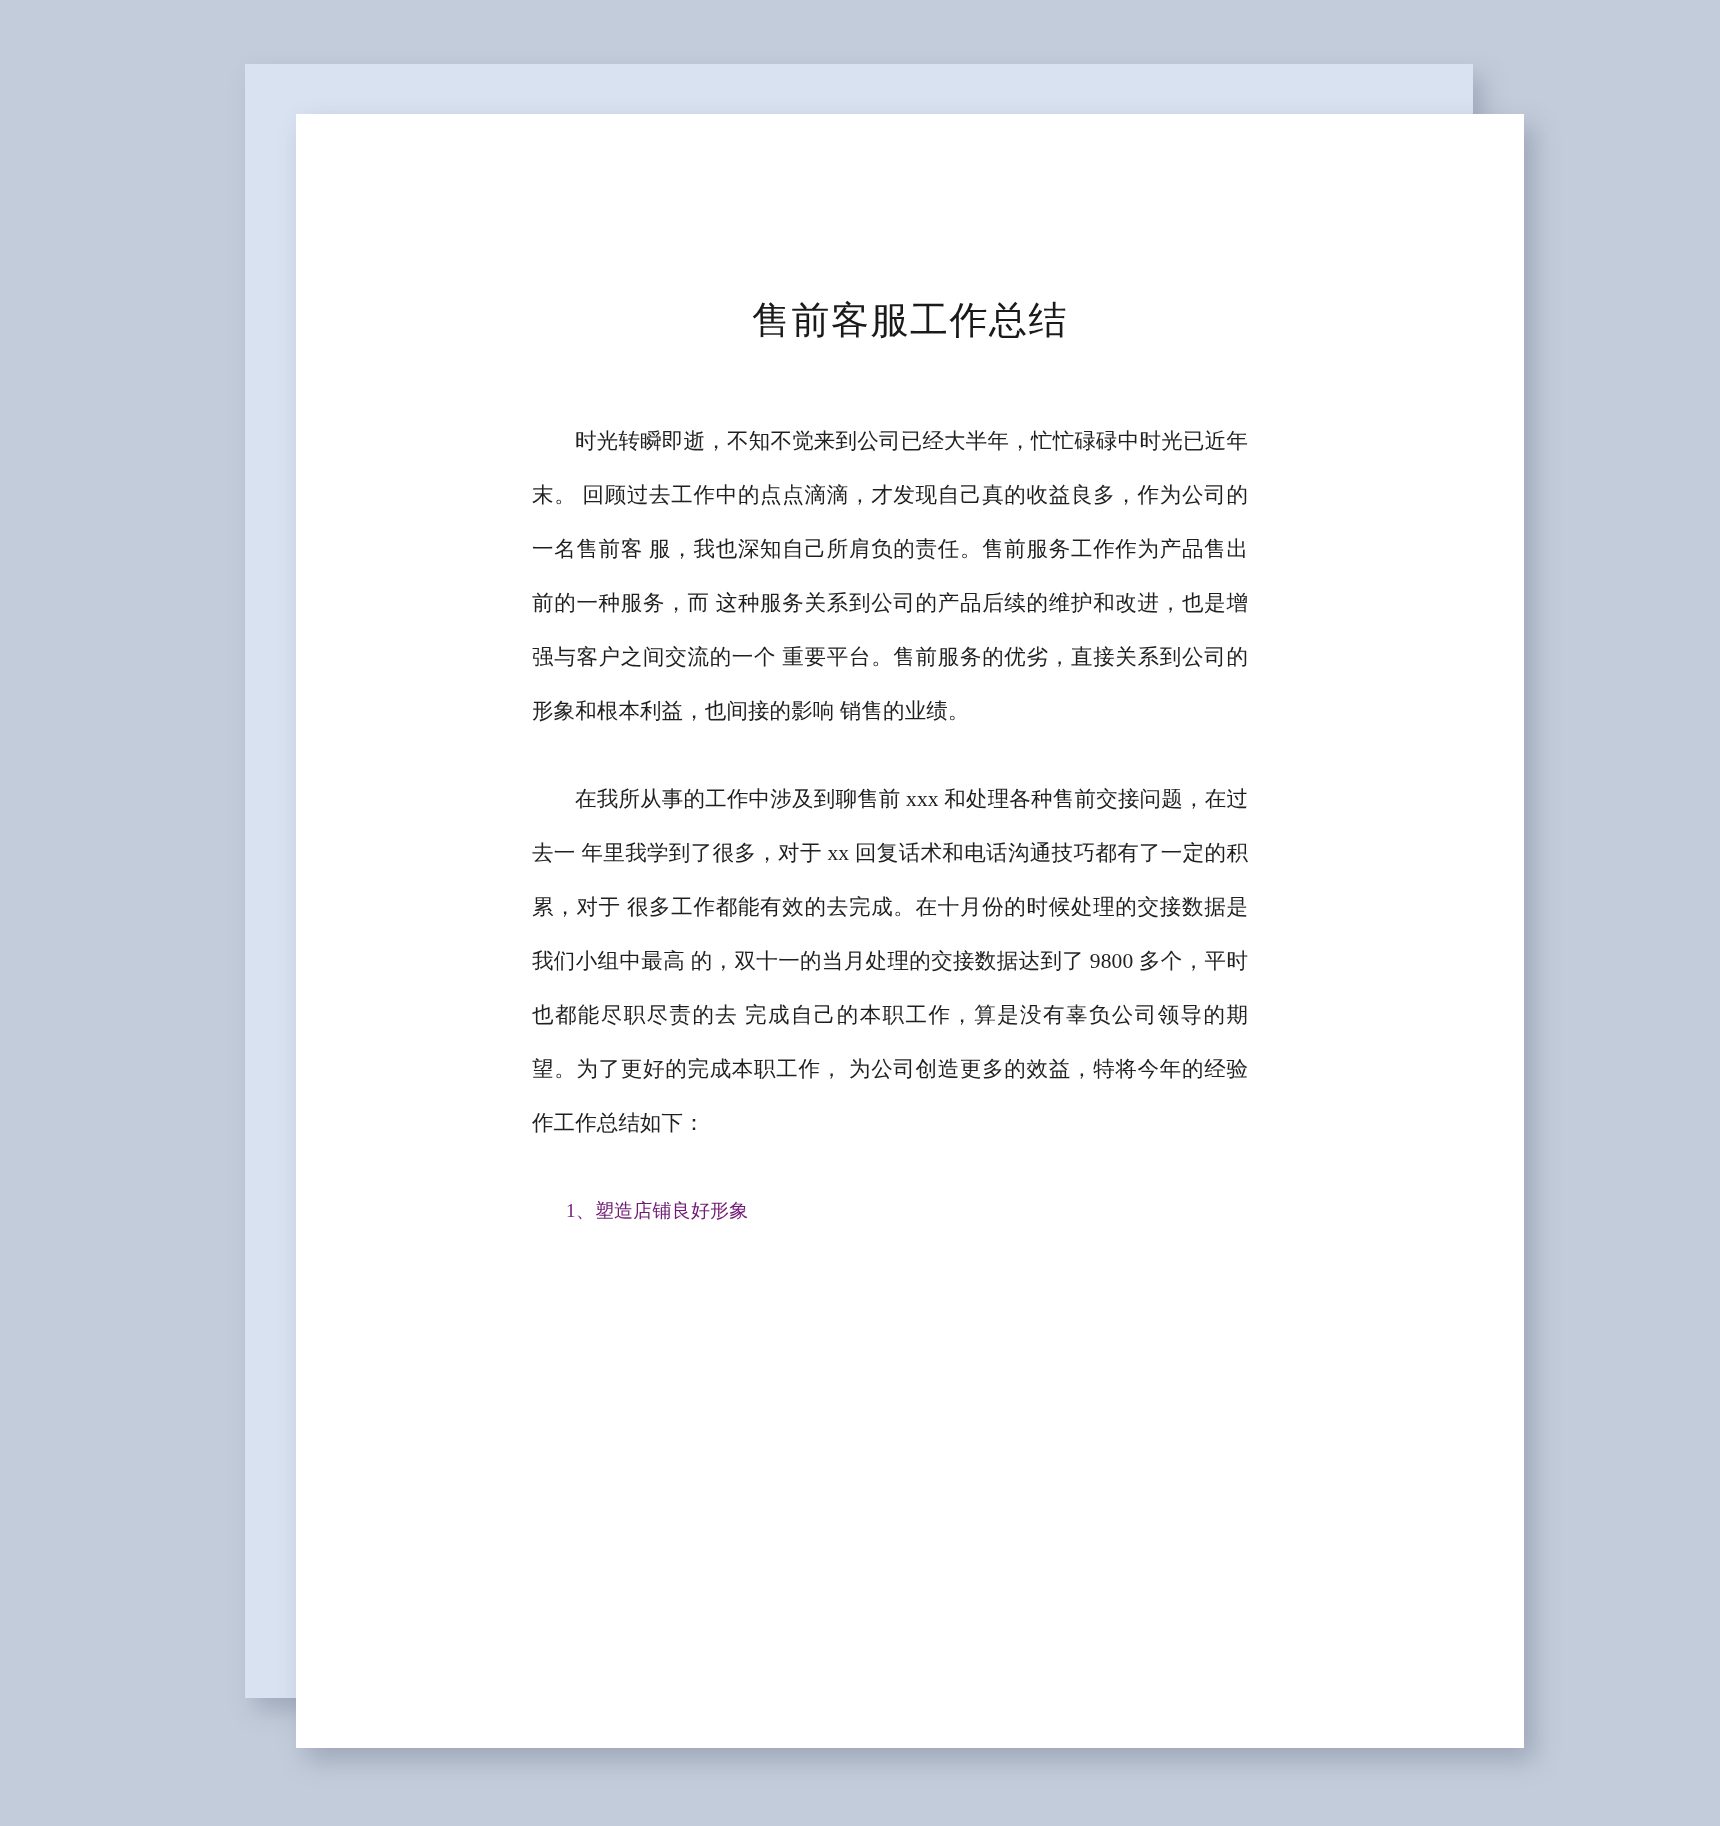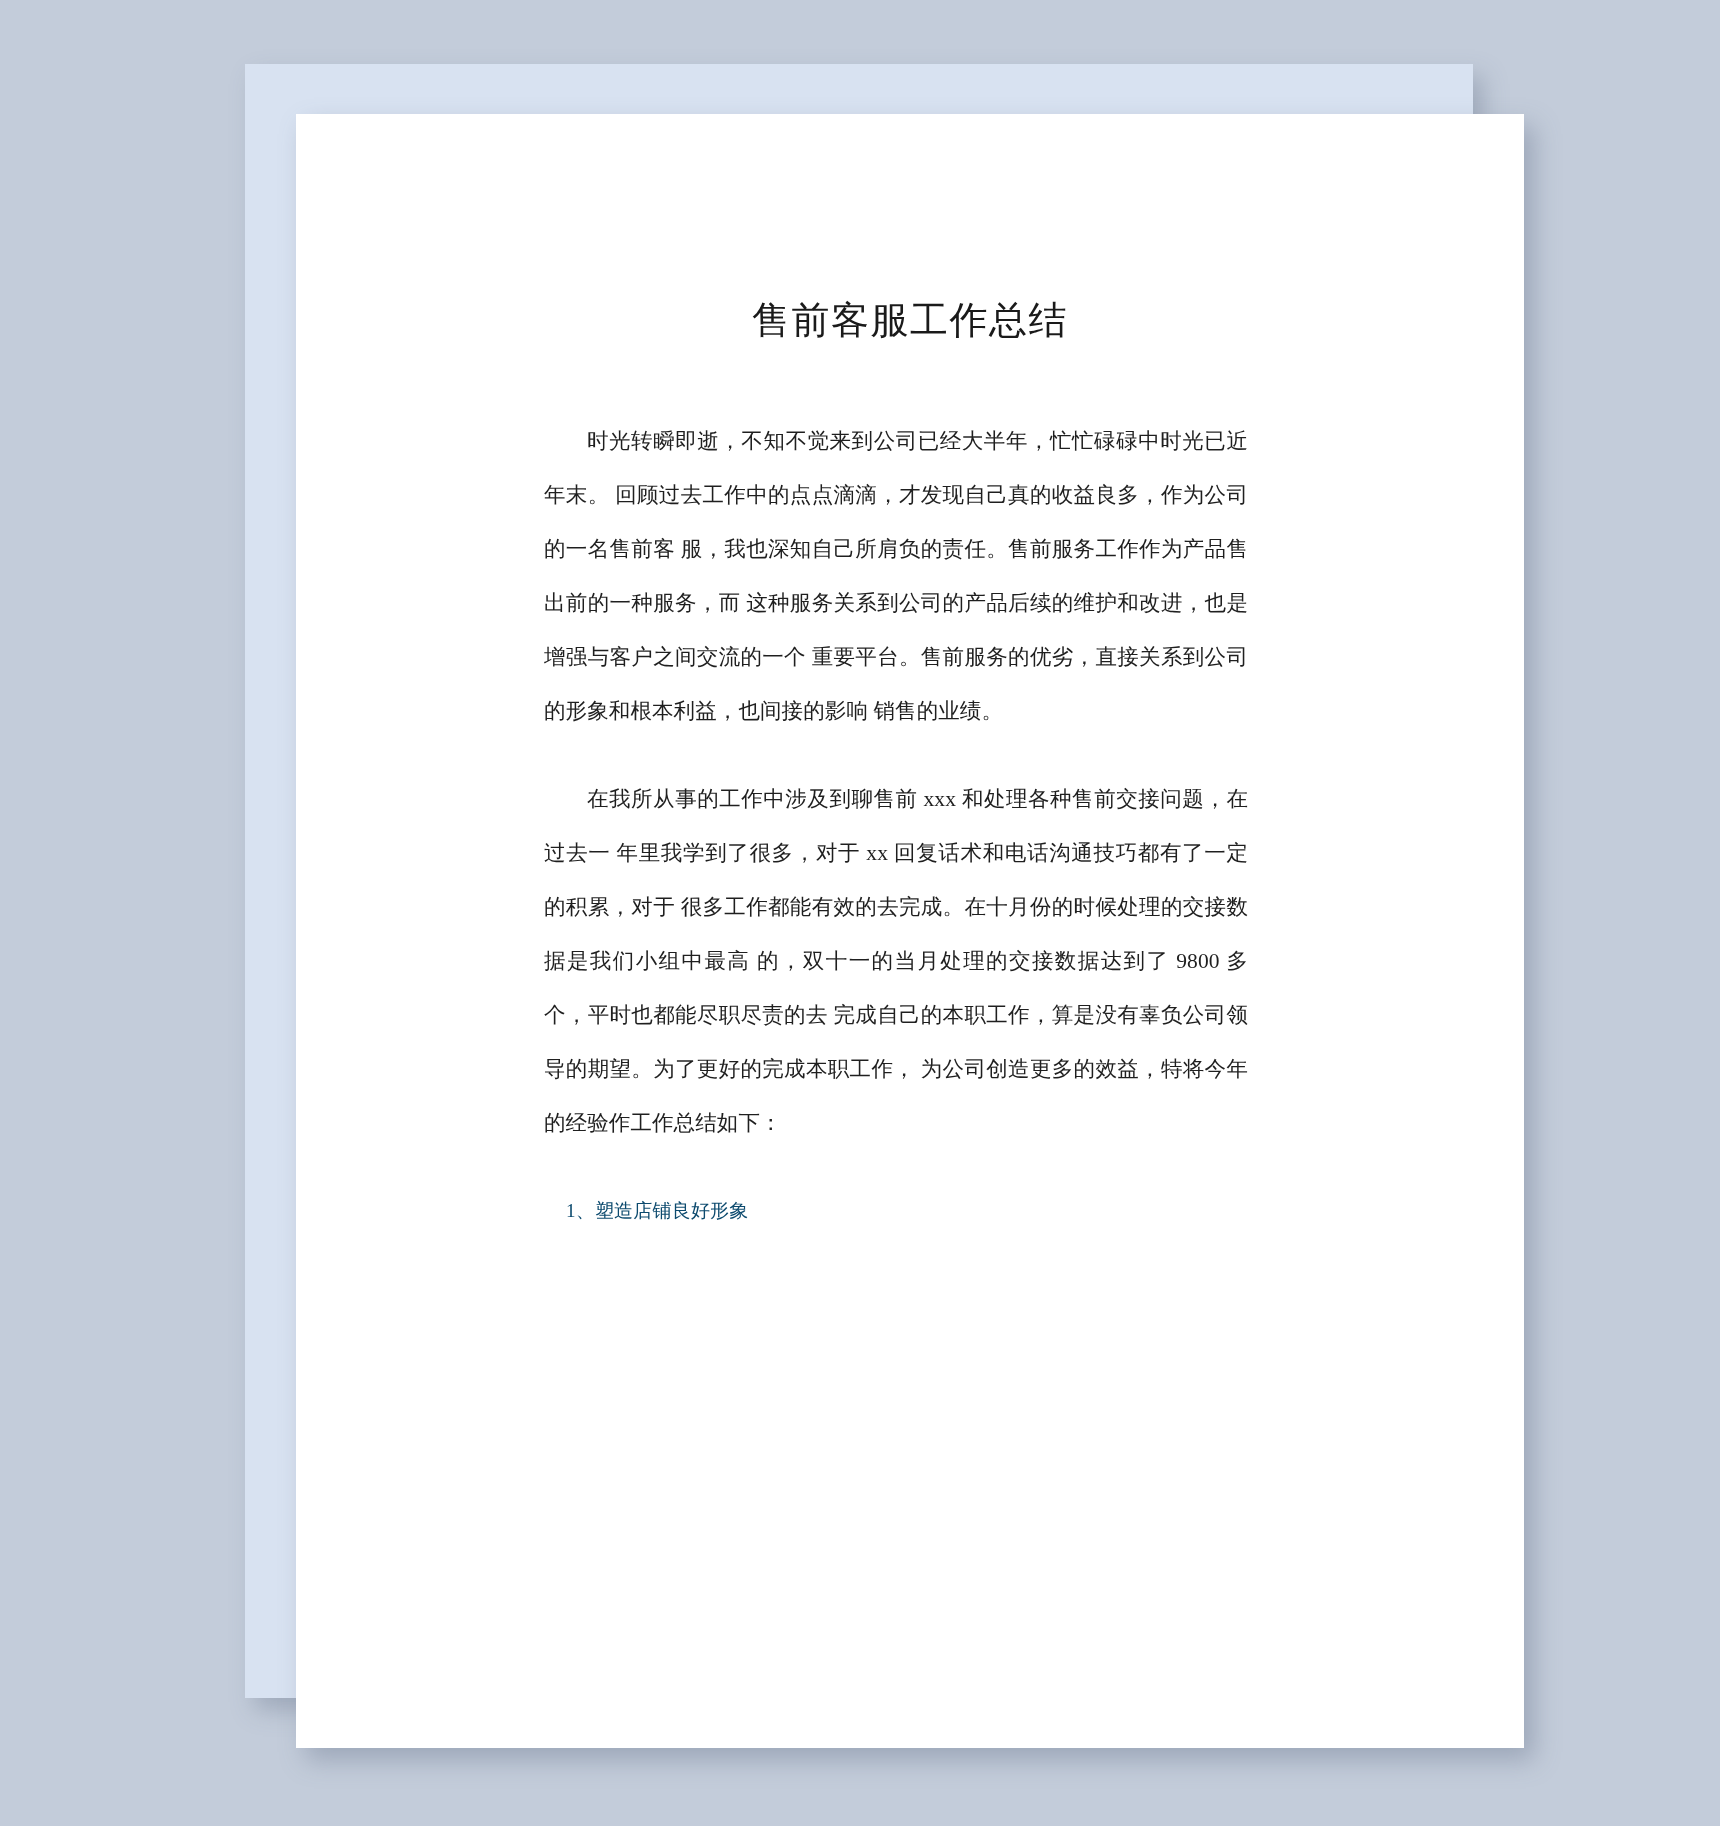--- a/index.html
+++ b/index.html
@@ -72,21 +72,21 @@
 
   
   .body-block {
     position: absolute;
     left: 232px;
     top: 300px;
     width: 720px;
   }
 
   p.para {
-    margin: 0 0 0 16px;
+    margin: 0 0 0 4px;
     font-size: 21.5px;
     line-height: 54px;
     color: #1f1f1f;
     text-align: justify;
     text-justify: inter-ideograph;
     letter-spacing: 0.1px;
     white-space: pre-wrap;
     word-break: break-all;
   }
 
@@ -95,21 +95,21 @@
   }
 
   p.spacer-after {
     margin-bottom: 34px;
   }
 
   .heading-num {
     margin: 0 0 0 0;
     font-size: 19px;
     line-height: 54px;
-    color: #0c4a6e;
+    color: #701a75;
     text-indent: 2em;
     letter-spacing: 0.2px;
     white-space: pre-wrap;
   }
 
   .heading-block {
     margin-bottom: 26px;
     margin-top: 26px;
   }
 </style>

